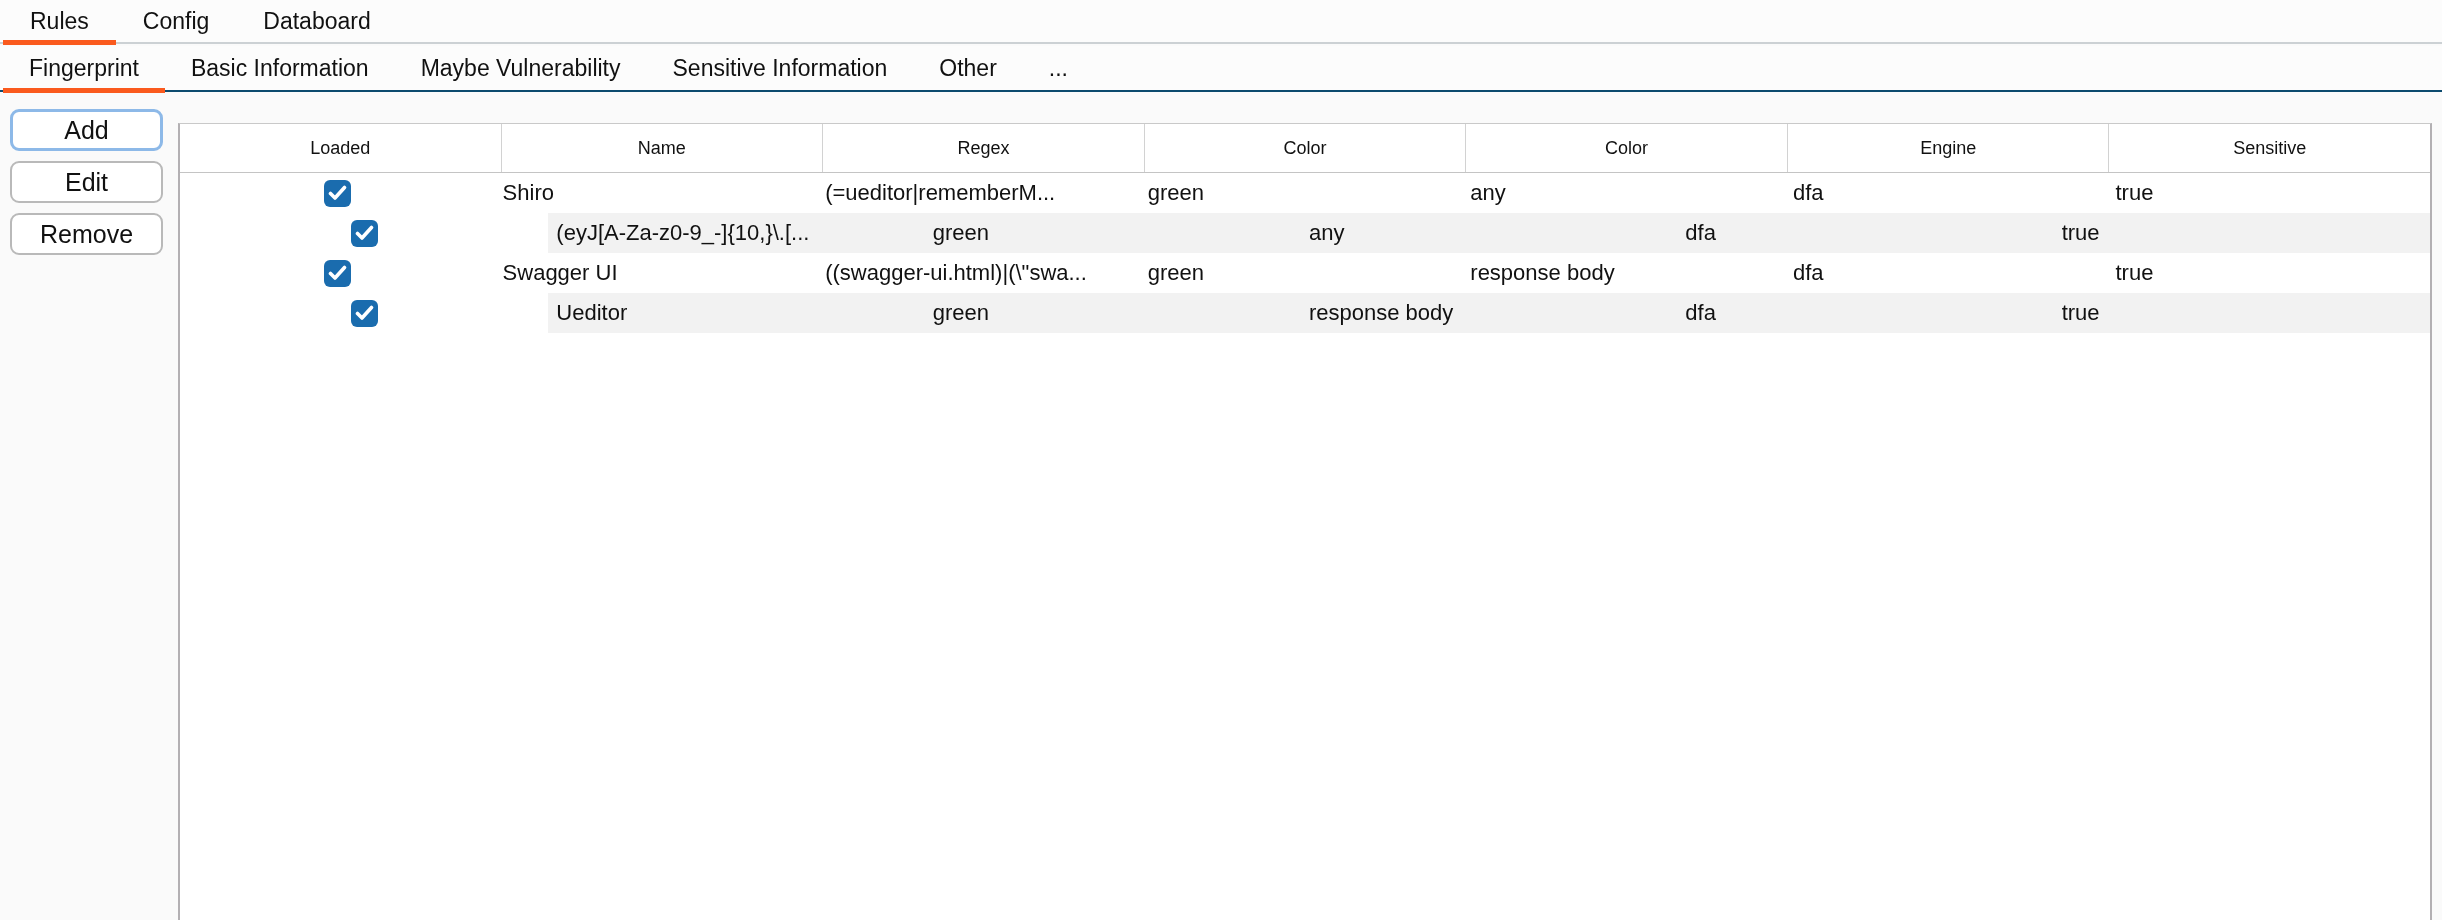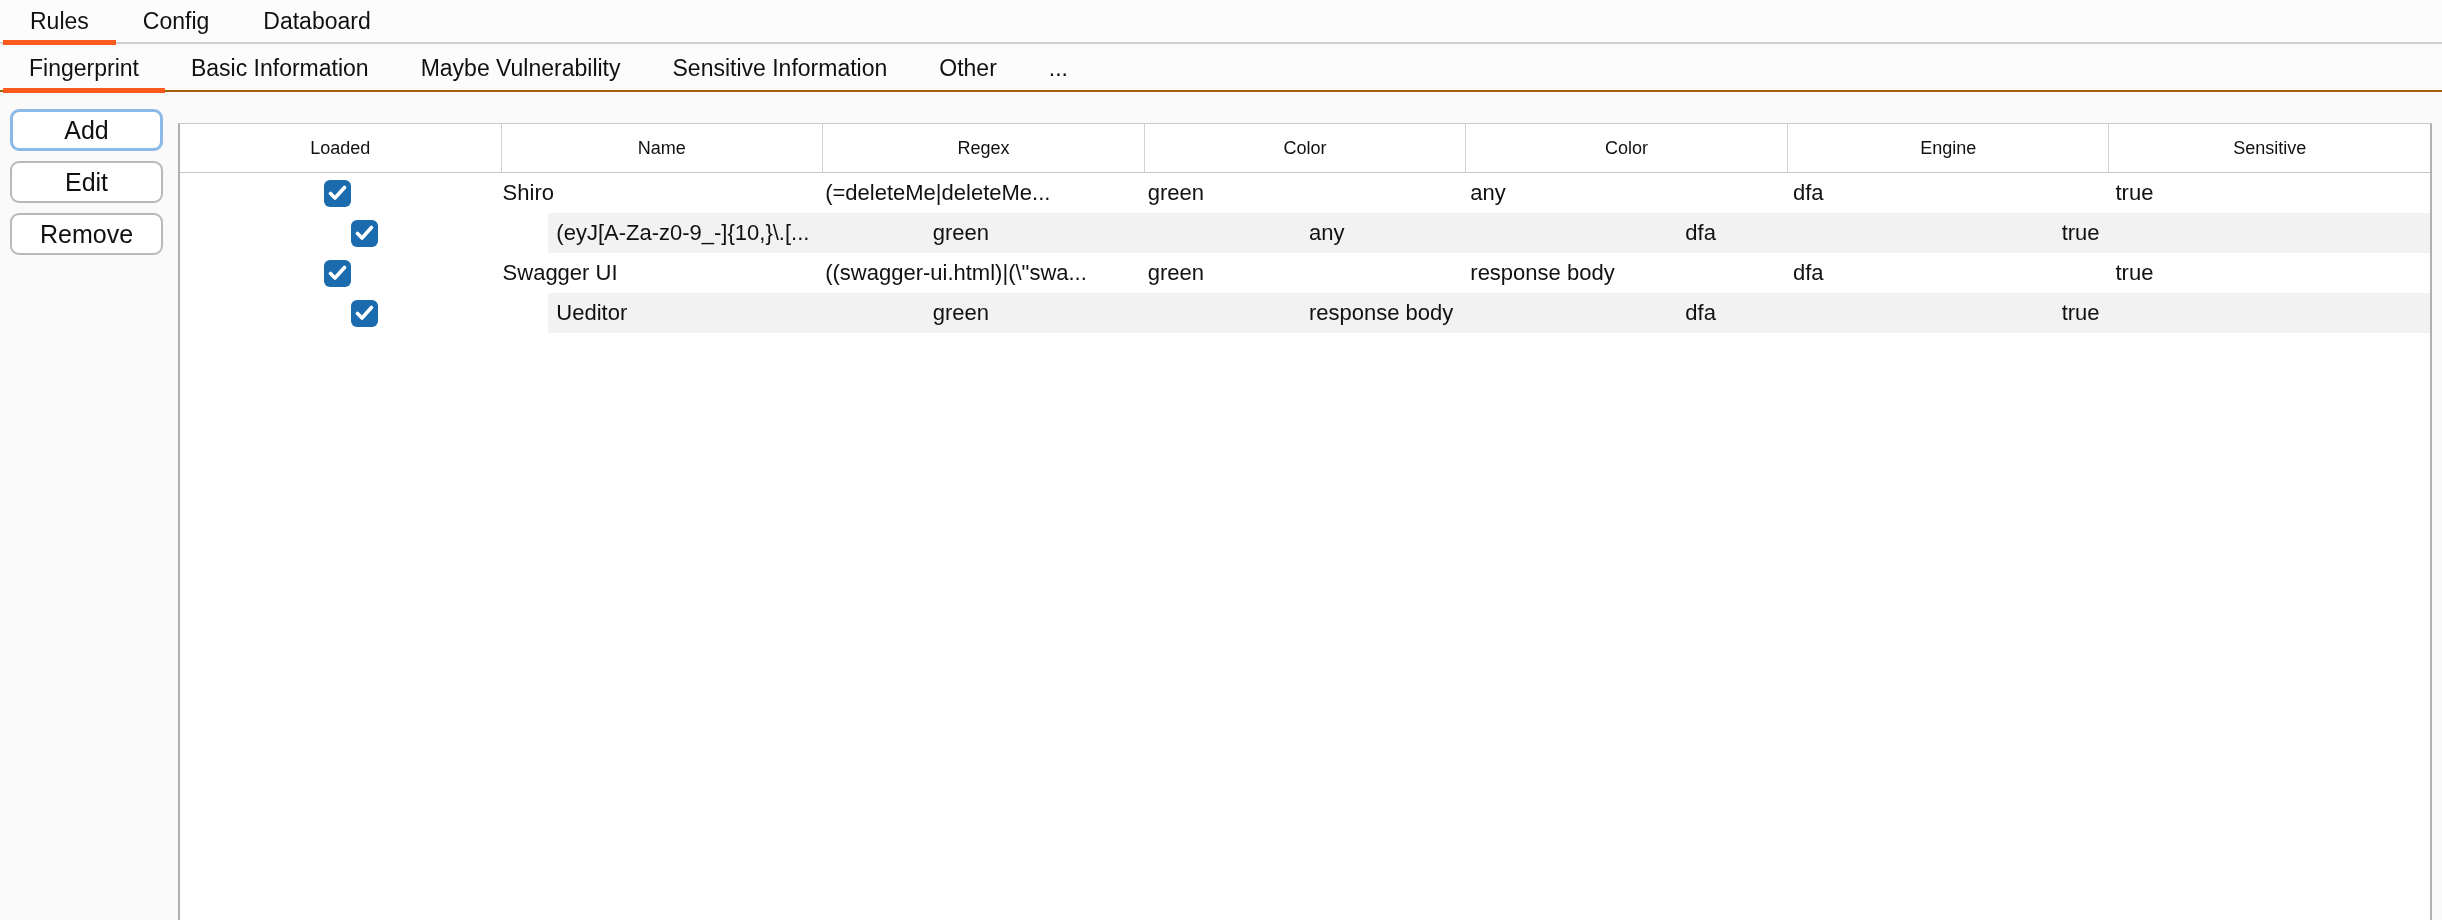--- a/index.html
+++ b/index.html
@@ -23,21 +23,21 @@
   }
   .tab.active::after {
     content:""; position:absolute; left:0; right:0; bottom:-2px; height:5px;
     background:var(--accent,#fa5a1e);
   }
 
   
   .subtabbar {
     position:absolute; left:0; top:46px; width:2442px; height:46px;
     display:flex; align-items:center; padding-left:3px;
-    background:#fcfcfc; border-bottom:2px solid #a16207;
+    background:#fcfcfc; border-bottom:2px solid #0c4a6e;
   }
   .subtab {
     position:relative; height:46px; display:flex; align-items:center;
     padding:0 26px; font-size:23px; cursor:default; white-space:nowrap;
   }
   .subtab.active::after {
     content:""; position:absolute; left:0; right:0; bottom:-2px; height:5px;
     background:var(--accent,#fa5a1e);
   }
 
@@ -120,21 +120,21 @@
       <div class="tbody">
           <div class="row odd">
             <div class="td loaded">
               <span class="checkbox checked">
                 <svg width="19" height="16" viewBox="0 0 19 16">
                   <path d="M2.5 8.5 L7 13 L16.5 2.5" fill="none" stroke="#ffffff" stroke-width="3.6" stroke-linecap="round" stroke-linejoin="round"></path>
                 </svg>
               </span>
             </div>
             <div class="td">Shiro</div>
-            <div class="td">(=deleteMe|deleteMe...</div>
+            <div class="td">(=ueditor|rememberM...</div>
             <div class="td">green</div>
             <div class="td">any</div>
             <div class="td">dfa</div>
             <div class="td">true</div>
           </div>
           <div class="row even">
             <div class="td loaded">
               <span class="checkbox checked">
                 <svg width="19" height="16" viewBox="0 0 19 16">
                   <path d="M2.5 8.5 L7 13 L16.5 2.5" fill="none" stroke="#ffffff" stroke-width="3.6" stroke-linecap="round" stroke-linejoin="round"></path>

